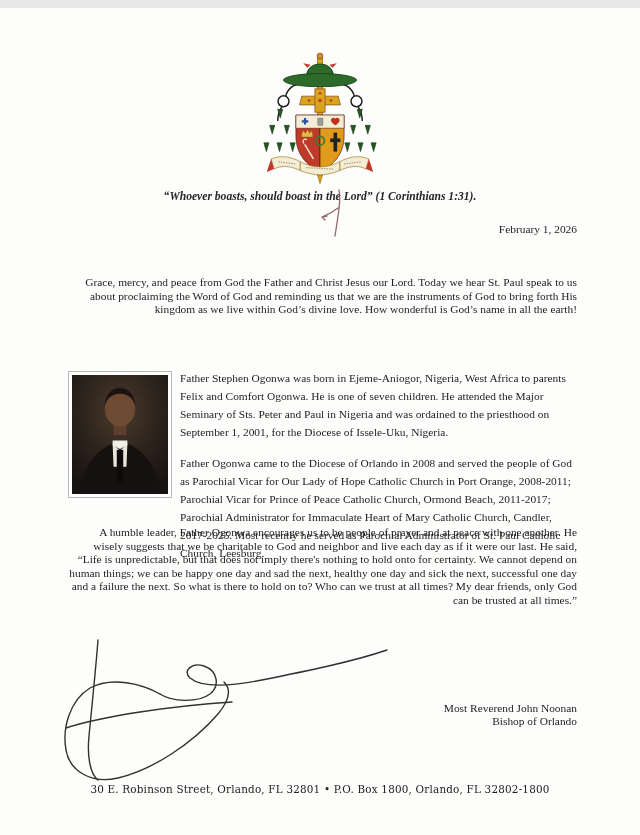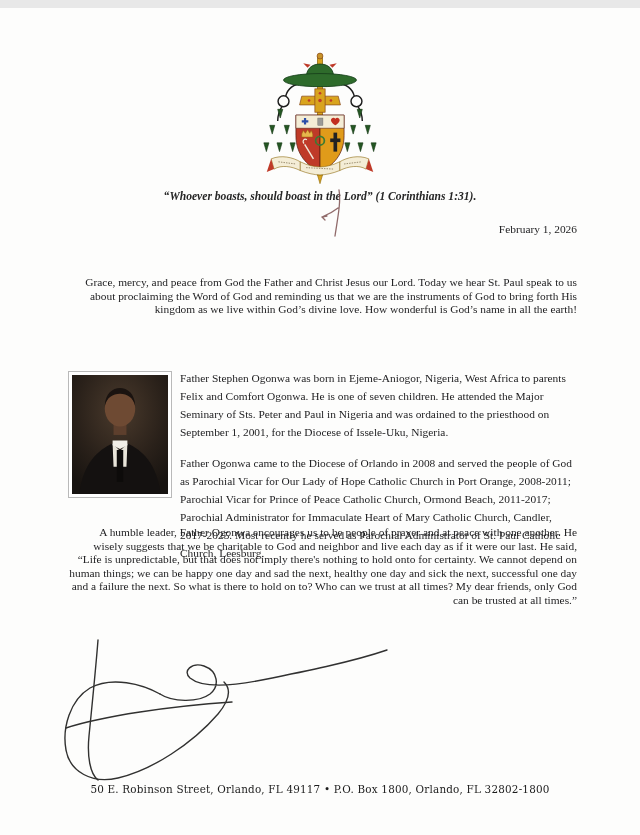--- a/index.html
+++ b/index.html
@@ -189,18 +189,20 @@
 
   <svg class="abs signature-svg" viewBox="0 0 340 152">
     <g fill="none" stroke="#1b1b1b" stroke-width="1.4" stroke-linecap="round" opacity="0.9">
       <path d="M46,4 C44,30 40,70 37,100 C35,120 38,138 46,144"></path>
       <path d="M335,14 C300,26 250,36 210,44 C180,50 150,52 138,42 C130,35 140,26 152,30 C166,35 168,50 158,58 C146,67 120,66 108,58"></path>
       <path d="M108,58 C90,48 60,40 38,52 C18,64 10,92 14,114 C18,136 40,148 66,142 C100,134 140,108 166,78 C176,66 180,54 172,46"></path>
       <path d="M14,92 C50,80 120,70 180,66"></path>
     </g>
   </svg>
 
+  <div class="abs body-text signer-name">Most Reverend John Noonan</div>
+  <div class="abs body-text signer-title">Bishop of Orlando</div>
 
   <div class="abs footer">
-    <div>50 E. Robinson Street, Orlando, FL 49117  •  P.O. Box 1800, Orlando, FL 32802-1800</div>
+    <div>30 E. Robinson Street, Orlando, FL 32801  •  P.O. Box 1800, Orlando, FL 32802-1800</div>
   </div>
 
 </div>
 
 </body></html>

